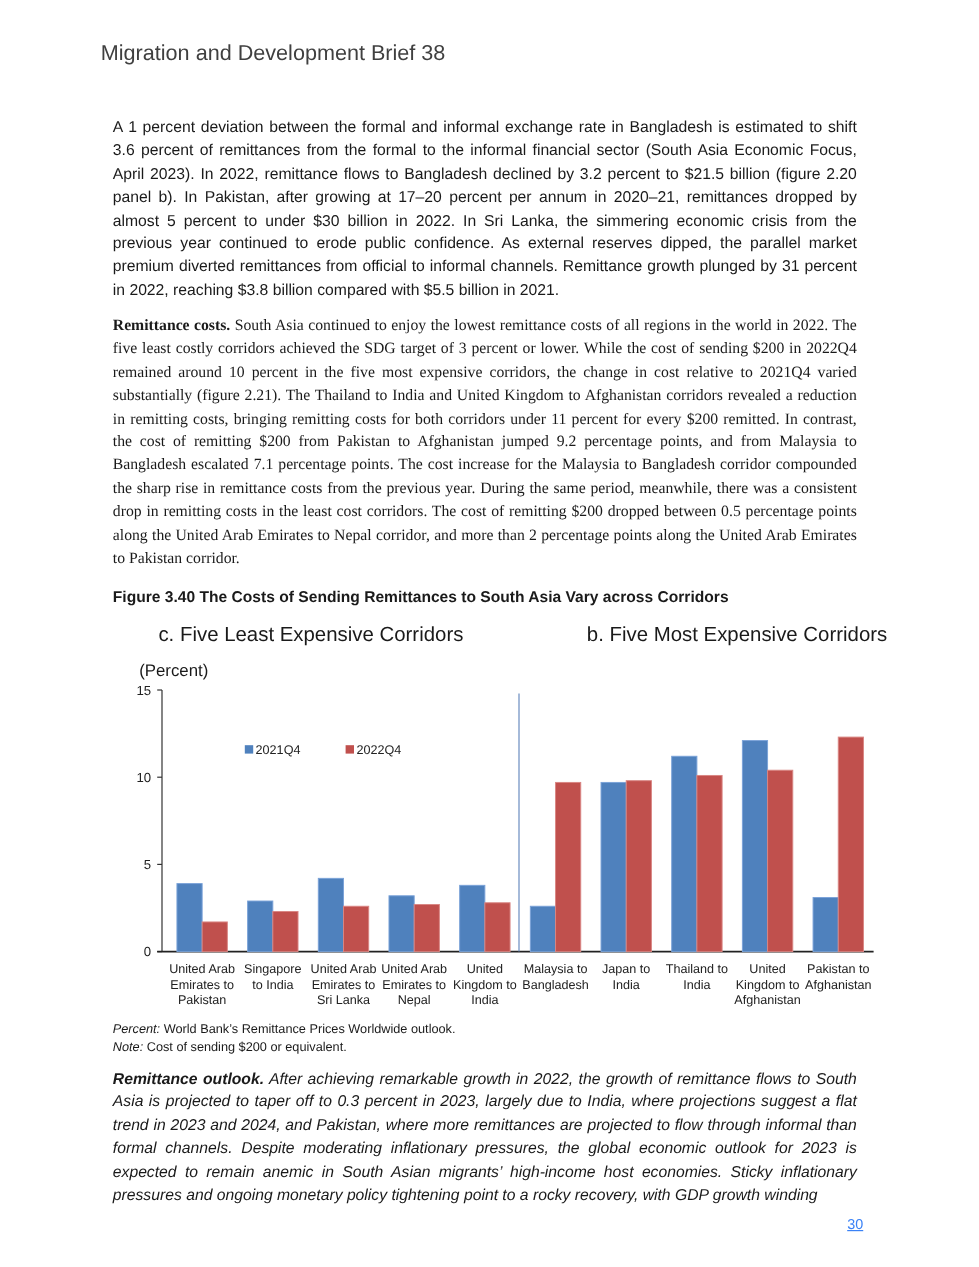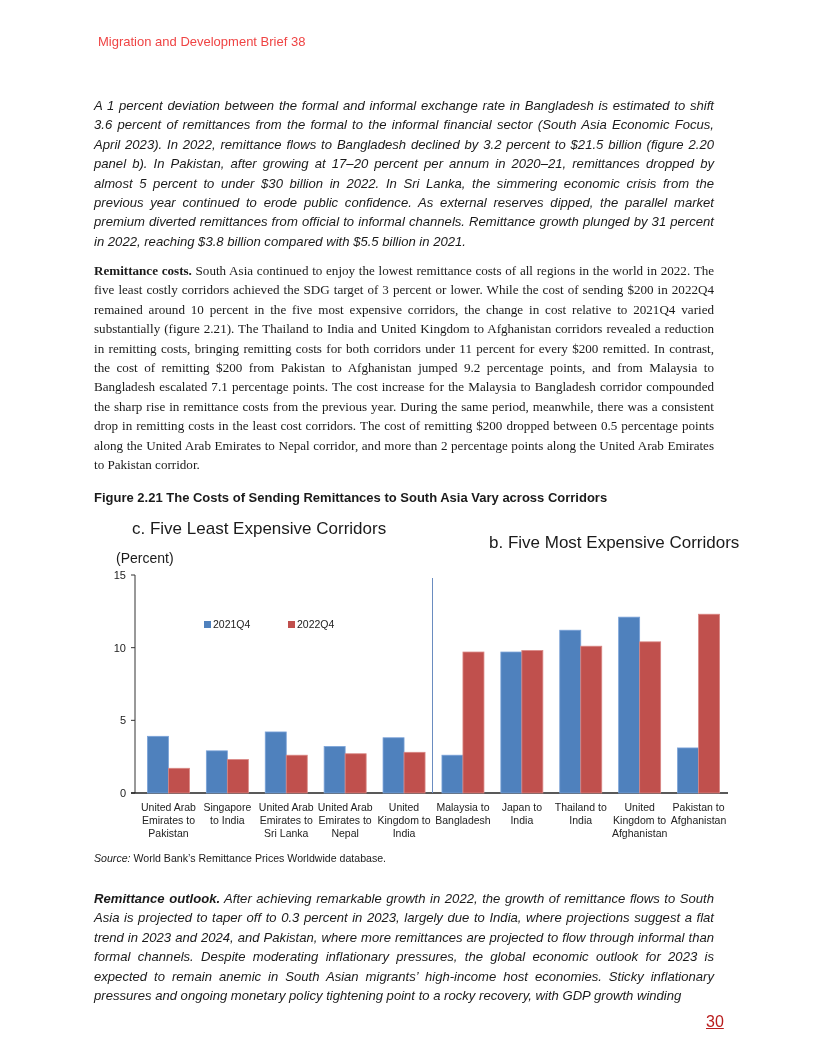--- a/index.html
+++ b/index.html
@@ -1,45 +1,45 @@
 <!DOCTYPE html>
 <html><head>
 <meta charset="utf-8">
 <style>
   html, body { margin: 0; padding: 0; background: #ffffff; }
   body { width: 816px; height: 1056px; position: relative; overflow: hidden;
          font-family: "Liberation Sans", sans-serif; color: #1a1a1a; }
-  .header { position: absolute; left: 98px; top: 34px; font-size: 13px; color: #ef4444; }
+  .header { position: absolute; left: 84px; top: 34px; font-size: 18px; color: #404040; }
   .para { position: absolute; left: 94px; width: 620px; font-size: 13.1px; line-height: 19.4px;
           text-align: justify; margin: 0; }
   .para b { font-weight: bold; }
-  #p1 { top: 96px; font-style: italic; }
+  #p1 { top: 96px; }
   #p2 { top: 261px; font-family: Liberation Serif, serif; }
   #p3 { top: 889px; font-style: italic; }
   .fig-title { position: absolute; left: 94px; top: 490px; font-size: 13px; font-weight: bold; }
   .panel-title { position: absolute; top: 519px; font-size: 17px; }
   #panel-c { left: 132px; }
-  #panel-b { left: 489px; margin-top: 14px; }
+  #panel-b { left: 489px; }
   .y-unit { position: absolute; left: 116px; top: 550px; font-size: 14px; }
   .chart { position: absolute; left: 0; top: 0; width: 816px; height: 1056px; pointer-events: none; }
   .chart text { font-family: "Liberation Sans", sans-serif; }
   .source { position: absolute; left: 94px; top: 851px; font-size: 10.6px; line-height: 15px; }
   .source i { font-style: italic; }
-  .page-num { position: absolute; left: 706px; top: 1013px; font-size: 16px; color: #b91c1c; text-decoration: underline; }
+  .page-num { position: absolute; left: 706px; top: 1013px; font-size: 12px; color: #3b82f6; text-decoration: underline; }
 </style>
 </head>
 <body>
 
 <div class="header">Migration and Development Brief 38</div>
 
 <p class="para" id="p1">A 1 percent deviation between the formal and informal exchange rate in Bangladesh is estimated to shift 3.6 percent of remittances from the formal to the informal financial sector (South Asia Economic Focus, April 2023). In 2022, remittance flows to Bangladesh declined by 3.2 percent to $21.5 billion (figure 2.20 panel b). In Pakistan, after growing at 17–20 percent per annum in 2020–21, remittances dropped by almost 5 percent to under $30 billion in 2022. In Sri Lanka, the simmering economic crisis from the previous year continued to erode public confidence. As external reserves dipped, the parallel market premium diverted remittances from official to informal channels. Remittance growth plunged by 31 percent in 2022, reaching $3.8 billion compared with $5.5 billion in 2021.</p>
 
 <p class="para" id="p2"><b>Remittance costs.</b><span> South Asia continued to enjoy the lowest remittance costs of all regions in the world in 2022. The five least costly corridors achieved the SDG target of 3 percent or lower. While the cost of sending $200 in 2022Q4 remained around 10 percent in the five most expensive corridors, the change in cost relative to 2021Q4 varied substantially (figure 2.21). The Thailand to India and United Kingdom to Afghanistan corridors revealed a reduction in remitting costs, bringing remitting costs for both corridors under 11 percent for every $200 remitted. In contrast, the cost of remitting $200 from Pakistan to Afghanistan jumped 9.2 percentage points, and from Malaysia to Bangladesh escalated 7.1 percentage points. The cost increase for the Malaysia to Bangladesh corridor compounded the sharp rise in remittance costs from the previous year. During the same period, meanwhile, there was a consistent drop in remitting costs in the least cost corridors. The cost of remitting $200 dropped between 0.5 percentage points along the United Arab Emirates to Nepal corridor, and more than 2 percentage points along the United Arab Emirates to Pakistan corridor.</span></p>
 
-<div class="fig-title">Figure 2.21 The Costs of Sending Remittances to South Asia Vary across Corridors</div>
+<div class="fig-title">Figure 3.40 The Costs of Sending Remittances to South Asia Vary across Corridors</div>
 <div class="panel-title" id="panel-c">c. Five Least Expensive Corridors</div>
 <div class="panel-title" id="panel-b">b. Five Most Expensive Corridors</div>
 <div class="y-unit">(Percent)</div>
 
 <svg class="chart" id="chart" xmlns="http://www.w3.org/2000/svg">
     <line x1="135" y1="575" x2="135" y2="793" stroke="#333" stroke-width="1"></line>
     <line x1="131" y1="793" x2="135" y2="793" stroke="#333" stroke-width="1"></line>
     <text x="126" y="797" font-size="11" text-anchor="end" fill="#222">0</text>
     <line x1="131" y1="720.3333333333334" x2="135" y2="720.3333333333334" stroke="#333" stroke-width="1"></line>
     <text x="126" y="724.3333333333334" font-size="11" text-anchor="end" fill="#222">5</text>
@@ -94,18 +94,19 @@
     <text x="698.5500000000001" y="811" font-size="10.5" text-anchor="middle" fill="#222">Pakistan to</text>
     <text x="698.5500000000001" y="824" font-size="10.5" text-anchor="middle" fill="#222">Afghanistan</text>
     <line x1="432.5" y1="578" x2="432.5" y2="793" stroke="#6a8cc0" stroke-width="1"></line>
     <rect x="204" y="621" width="7" height="7" fill="#4f81bd"></rect>
     <text x="213" y="628" font-size="10.5" fill="#222">2021Q4</text>
     <rect x="288" y="621" width="7" height="7" fill="#c0504d"></rect>
     <text x="297" y="628" font-size="10.5" fill="#222">2022Q4</text>
   </svg>
 
 <div class="source">
-  <div><i>Source:</i><span> World Bank’s Remittance Prices Worldwide database.</span></div>
+  <div><i>Percent:</i><span> World Bank’s Remittance Prices Worldwide outlook.</span></div>
+  <div><i>Note:</i><span> Cost of sending $200 or equivalent.</span></div>
 </div>
 
 <p class="para" id="p3"><b>Remittance outlook.</b><span> After achieving remarkable growth in 2022, the growth of remittance flows to South Asia is projected to taper off to 0.3 percent in 2023, largely due to India, where projections suggest a flat trend in 2023 and 2024, and Pakistan, where more remittances are projected to flow through informal than formal channels. Despite moderating inflationary pressures, the global economic outlook for 2023 is expected to remain anemic in South Asian migrants’ high-income host economies. Sticky inflationary pressures and ongoing monetary policy tightening point to a rocky recovery, with GDP growth winding</span></p>
 
 <div class="page-num">30</div>
 
 </body></html>

